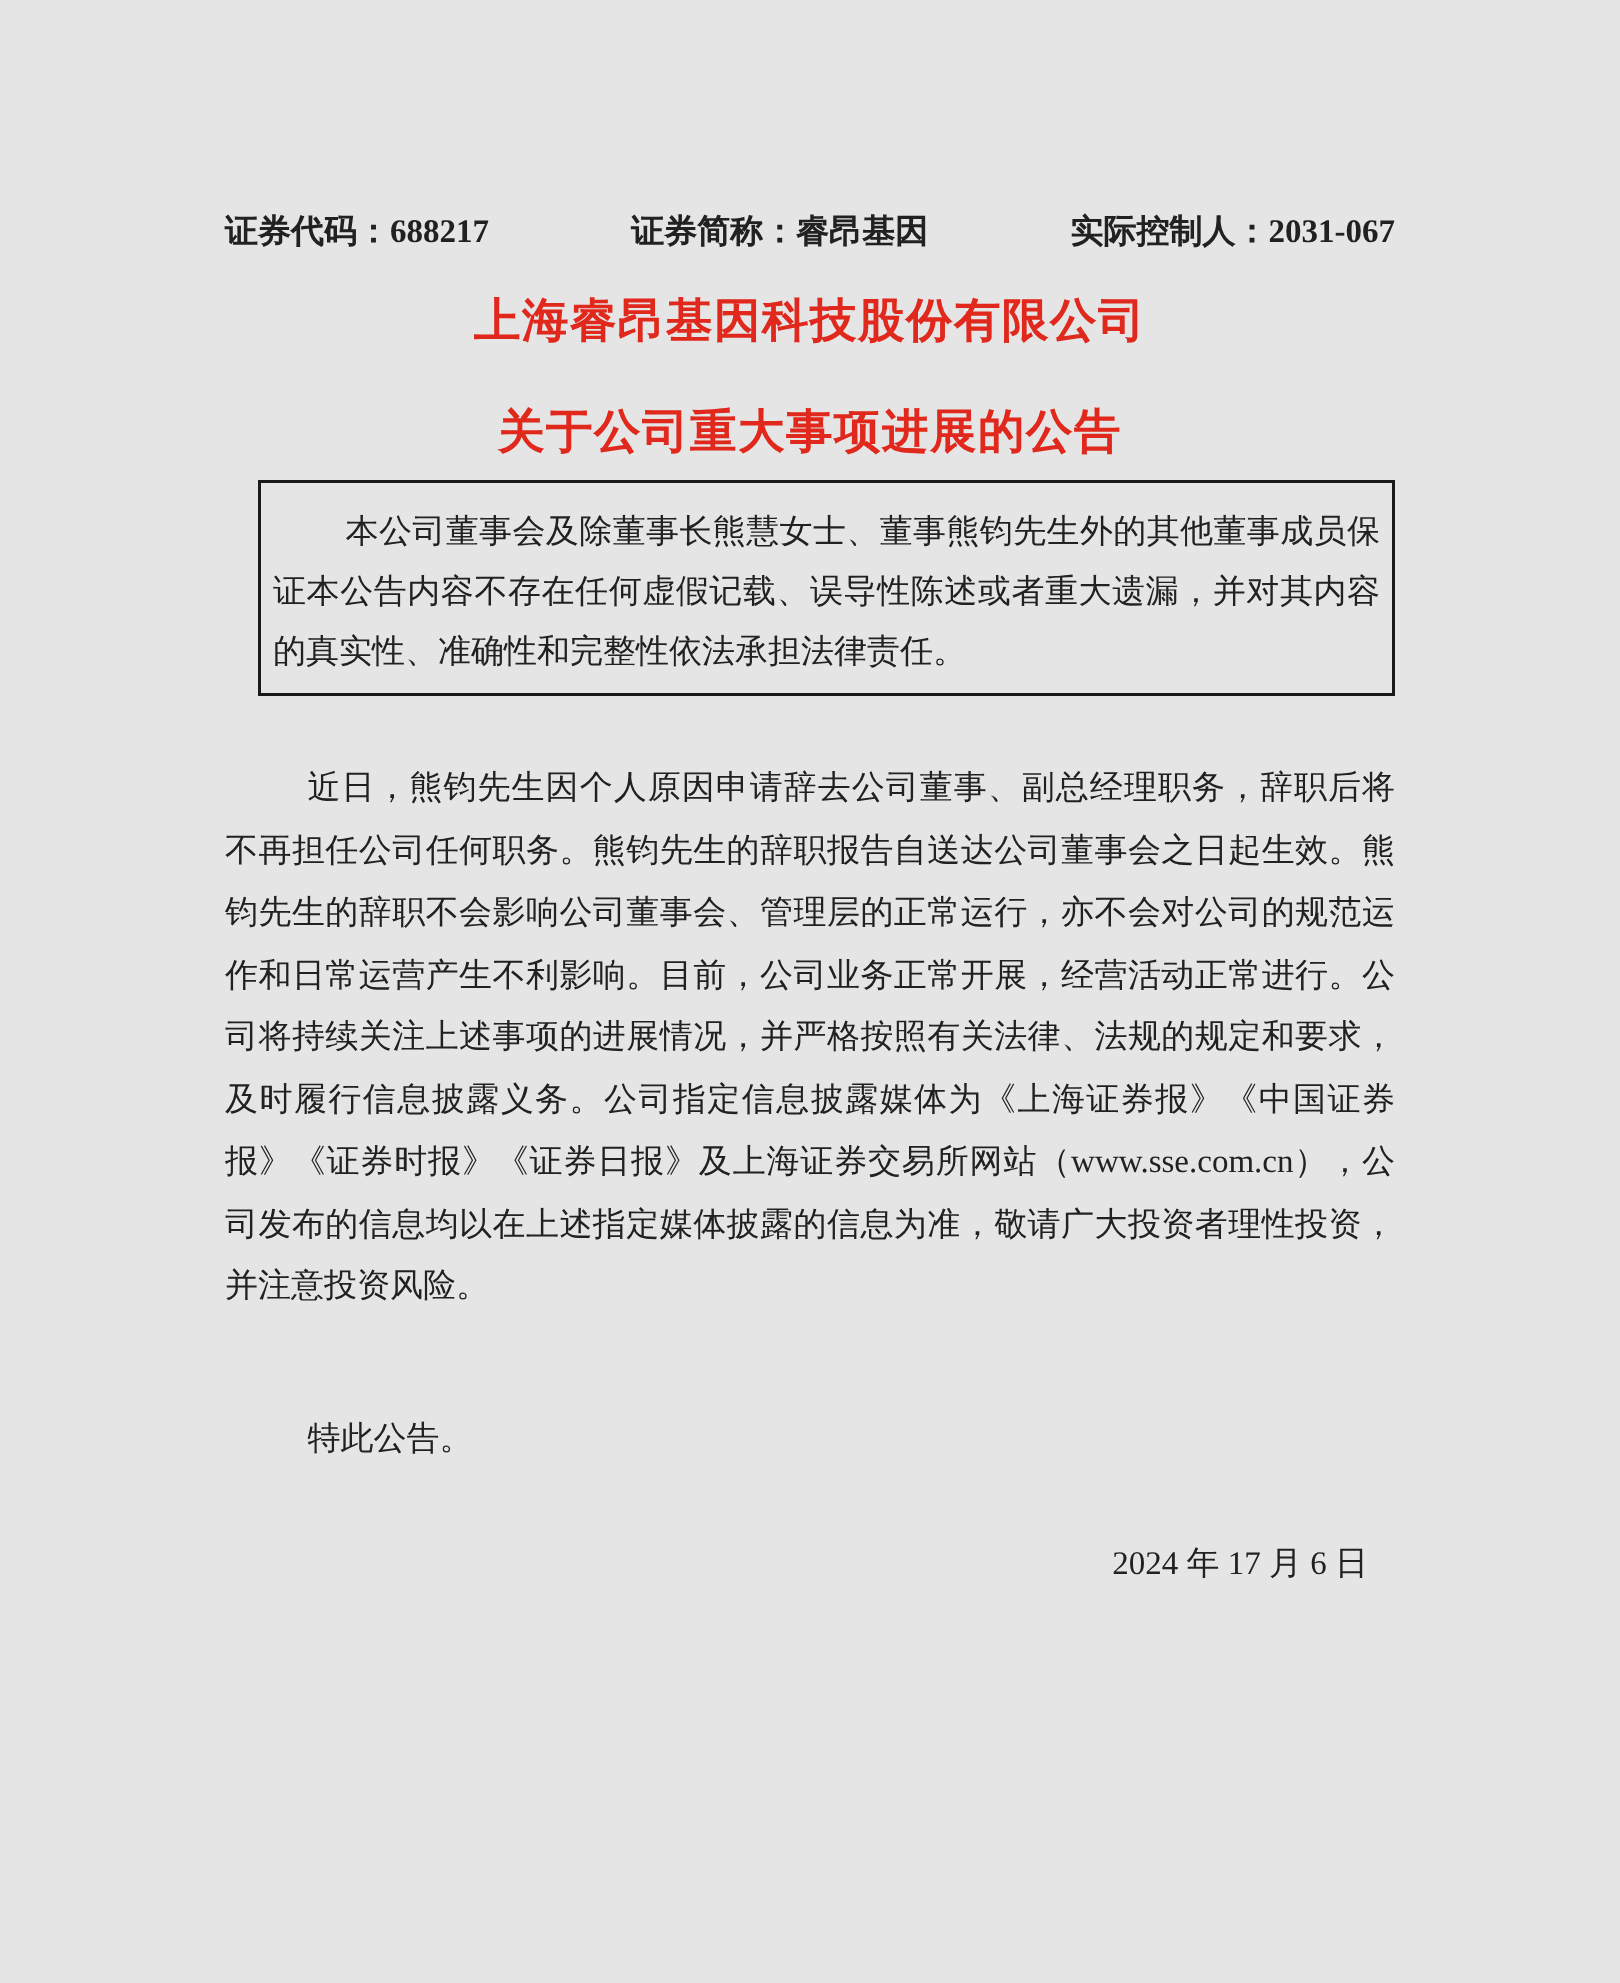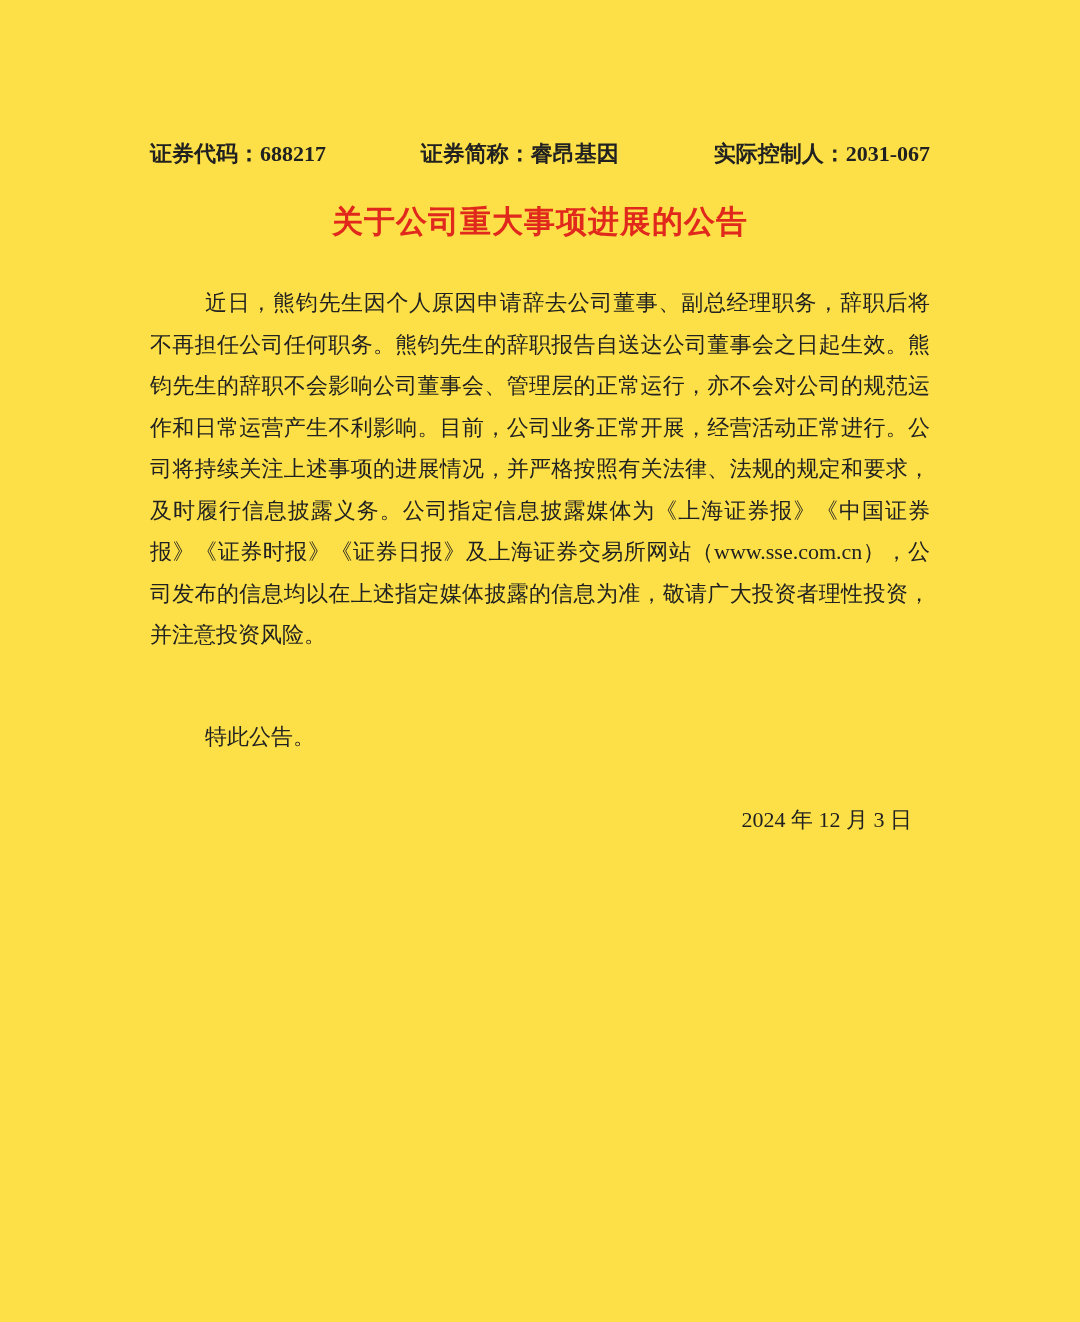--- a/index.html
+++ b/index.html
@@ -9,21 +9,21 @@
   }
   body {
     width: 1080px;
     font-family: "Liberation Serif", "DejaVu Serif", serif;
     color: #212121;
   }
   .page {
     position: relative;
     width: 1080px;
     height: 1322px;
-    background: #fde047;
+    background: #e5e5e5;
     overflow: hidden;
   }
   .content {
     width: 780px;
     margin: 0 auto;
     padding-top: 140px;
   }
   .doc-header {
     display: flex;
     justify-content: space-between;
@@ -83,28 +83,30 @@
 
 <div class="page">
   <div class="content">
 
     <div class="doc-header">
       <span class="seg"><span>证券代码：</span><span>688217</span></span>
       <span class="seg"><span>证券简称：</span><span>睿昂基因</span></span>
       <span class="seg"><span>实际控制人：</span><span>2031-067</span></span>
     </div>
 
+    <div class="title title-company">上海睿昂基因科技股份有限公司</div>
 
     <div class="title title-subject">关于公司重大事项进展的公告</div>
 
+    <div class="statement-box">本公司董事会及除董事长熊慧女士、董事熊钧先生外的其他董事成员保证本公告内容不存在任何虚假记载、误导性陈述或者重大遗漏，并对其内容的真实性、准确性和完整性依法承担法律责任。</div>
 
     <div class="body-text">
       <p>近日，熊钧先生因个人原因申请辞去公司董事、副总经理职务，辞职后将不再担任公司任何职务。熊钧先生的辞职报告自送达公司董事会之日起生效。熊钧先生的辞职不会影响公司董事会、管理层的正常运行，亦不会对公司的规范运作和日常运营产生不利影响。目前，公司业务正常开展，经营活动正常进行。公司将持续关注上述事项的进展情况，并严格按照有关法律、法规的规定和要求，及时履行信息披露义务。公司指定信息披露媒体为《上海证券报》《中国证券报》《证券时报》《证券日报》及上海证券交易所网站（www.sse.com.cn），公司发布的信息均以在上述指定媒体披露的信息为准，敬请广大投资者理性投资，并注意投资风险。</p>
     </div>
 
     <div class="closing">特此公告。</div>
 
     <div class="sign-block">
-      <div class="date-line">2024 年 12 月 3 日</div>
+      <div class="date-line">2024 年 17 月 6 日</div>
     </div>
 
   </div>
 </div>
 
 </body></html>

